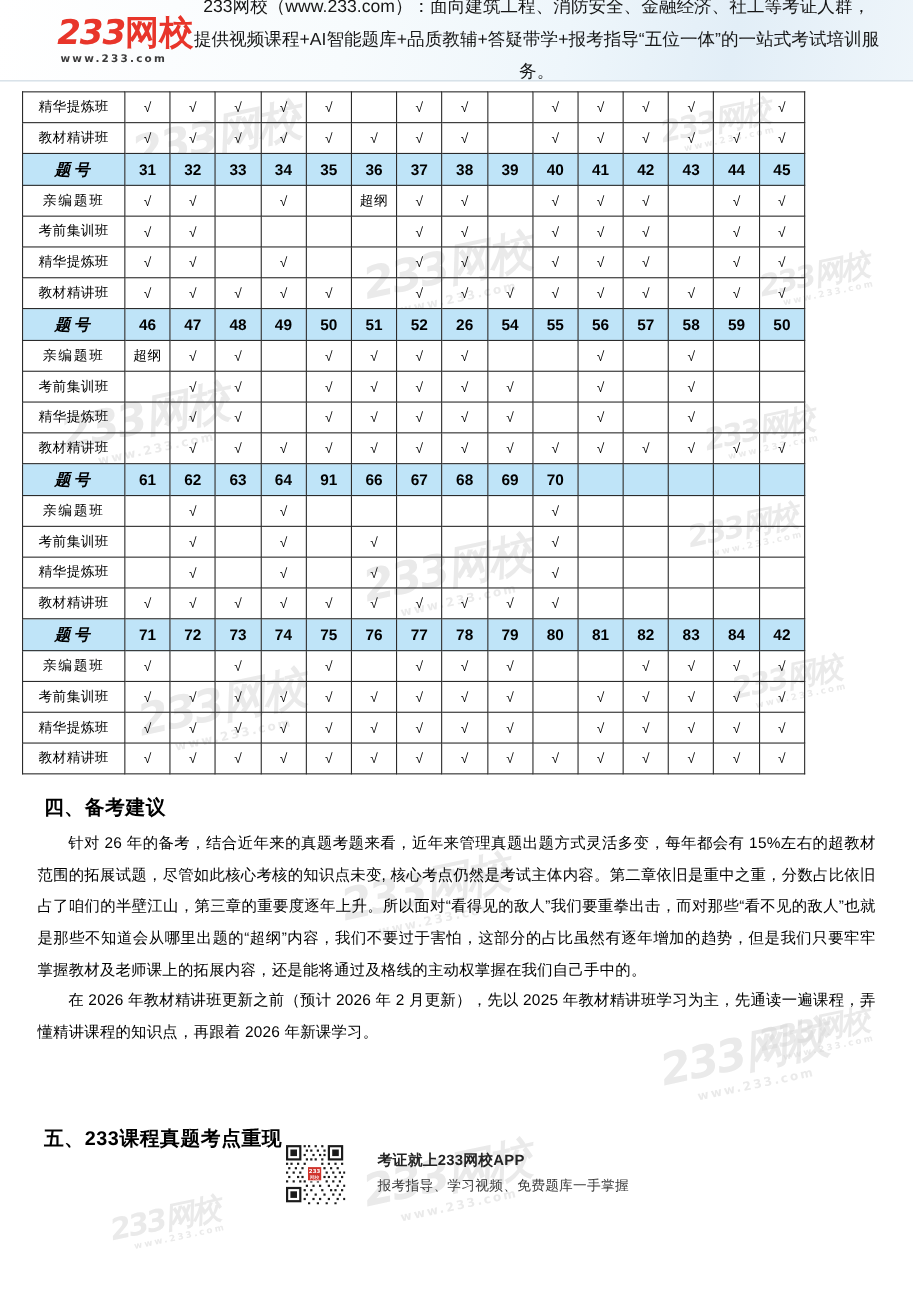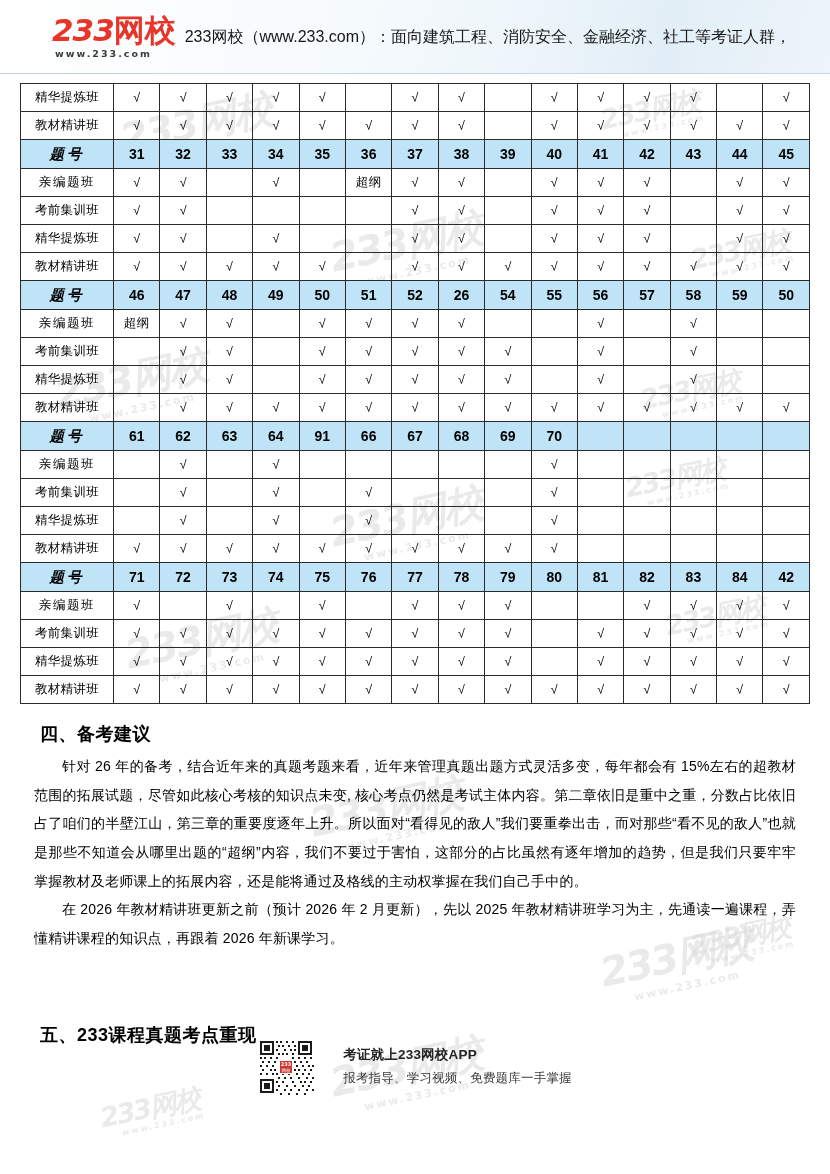--- a/index.html
+++ b/index.html
@@ -65,21 +65,21 @@
   }
 
   
   .sheet {
     padding: 0 20px;
     box-sizing: border-box;
   }
   table.qtable {
     border-collapse: collapse;
     table-layout: fixed;
-    width: 790px;
+    width: 712px;
     margin-top: 9px;
     padding-left: 44px;
   }
   table.qtable td {
     border: 1px solid #2b2b2b;
     height: 27px;
     text-align: center;
     vertical-align: middle;
     font-size: 12.5px;
     padding: 0;
@@ -188,20 +188,21 @@
 </head>
 <body>
 
 <div class="page-header">
   <div class="brand-logo">
     <span class="brand-main"><span>233</span><span class="ch">网校</span></span>
     <span class="brand-url">www.233.com</span>
   </div>
   <div class="header-text">
     <div>233网校（www.233.com）：面向建筑工程、消防安全、金融经济、社工等考证人群，</div>
+    <div>提供视频课程+AI智能题库+品质教辅+答疑带学+报考指导“五位一体”的一站式考试培训服务。</div>
   </div>
 </div>
 
 <div class="wm" style="left:120px; top:96px;">
   <span class="wm-main">233网校</span>
     <span class="wm-sub">www.233.com</span>
 </div>
 <div class="wm sm" style="left:600px; top:92px;">
   <span class="wm-main">233网校</span>
     <span class="wm-sub">www.233.com</span>

